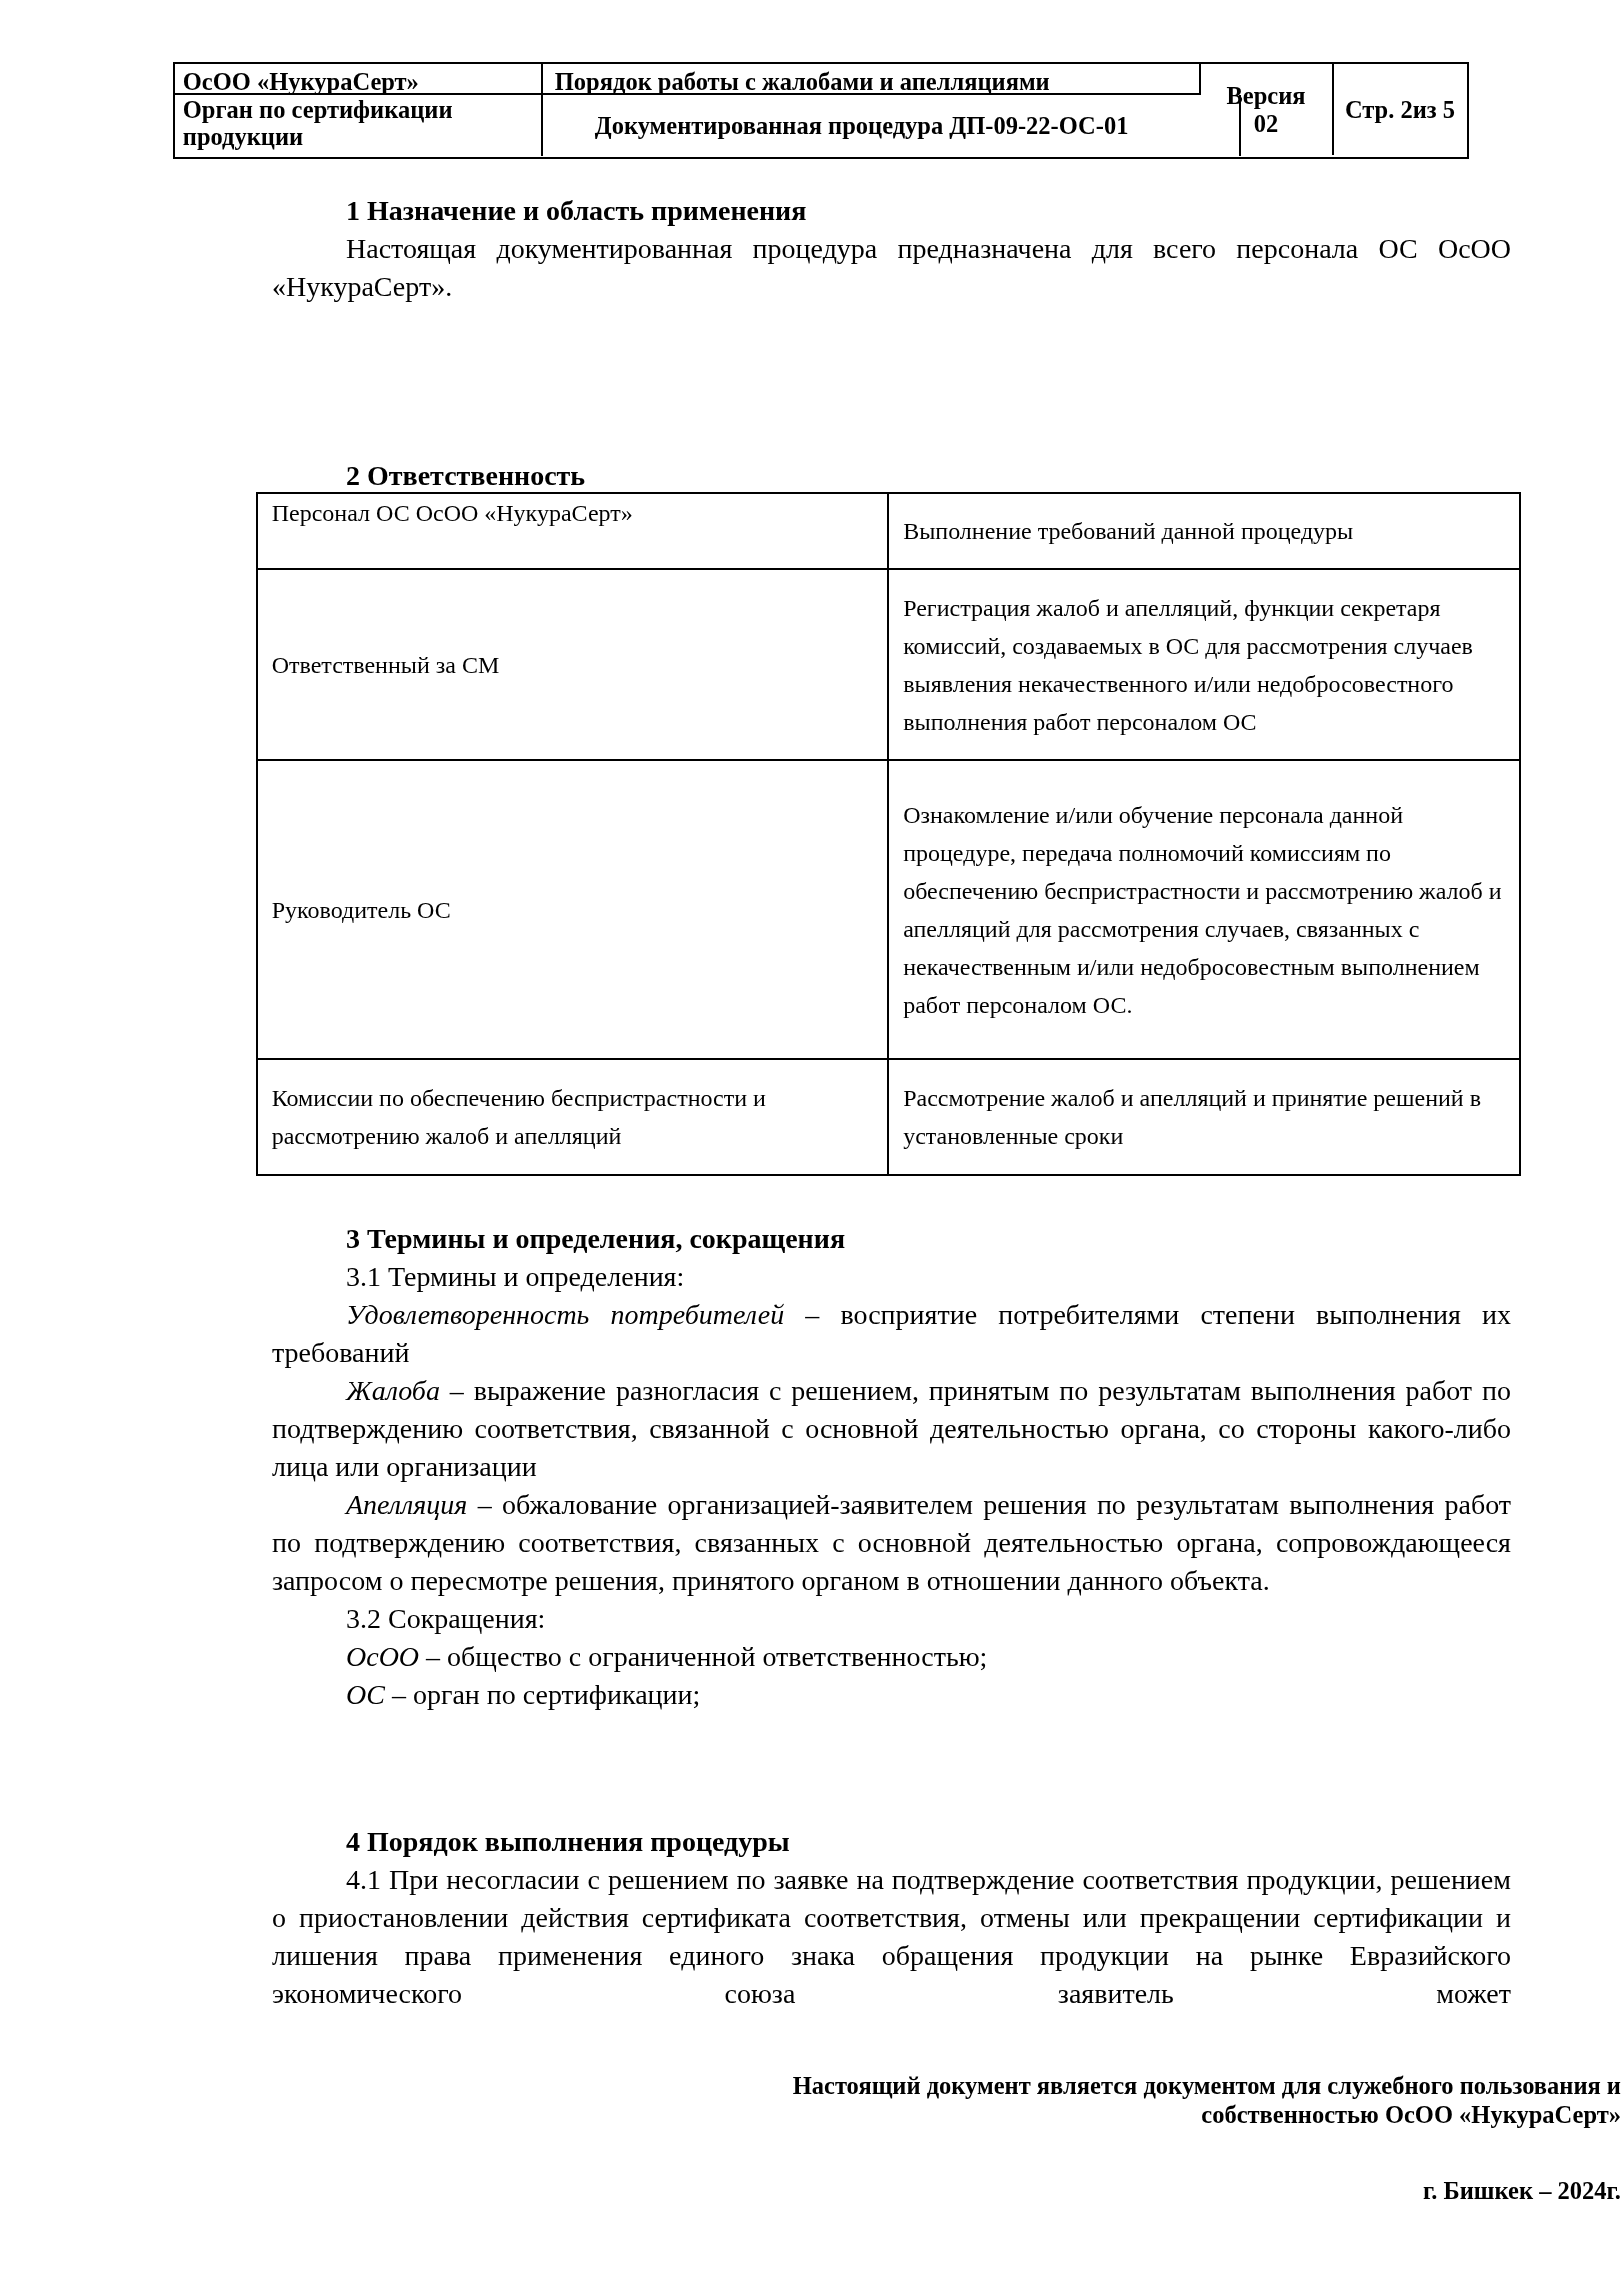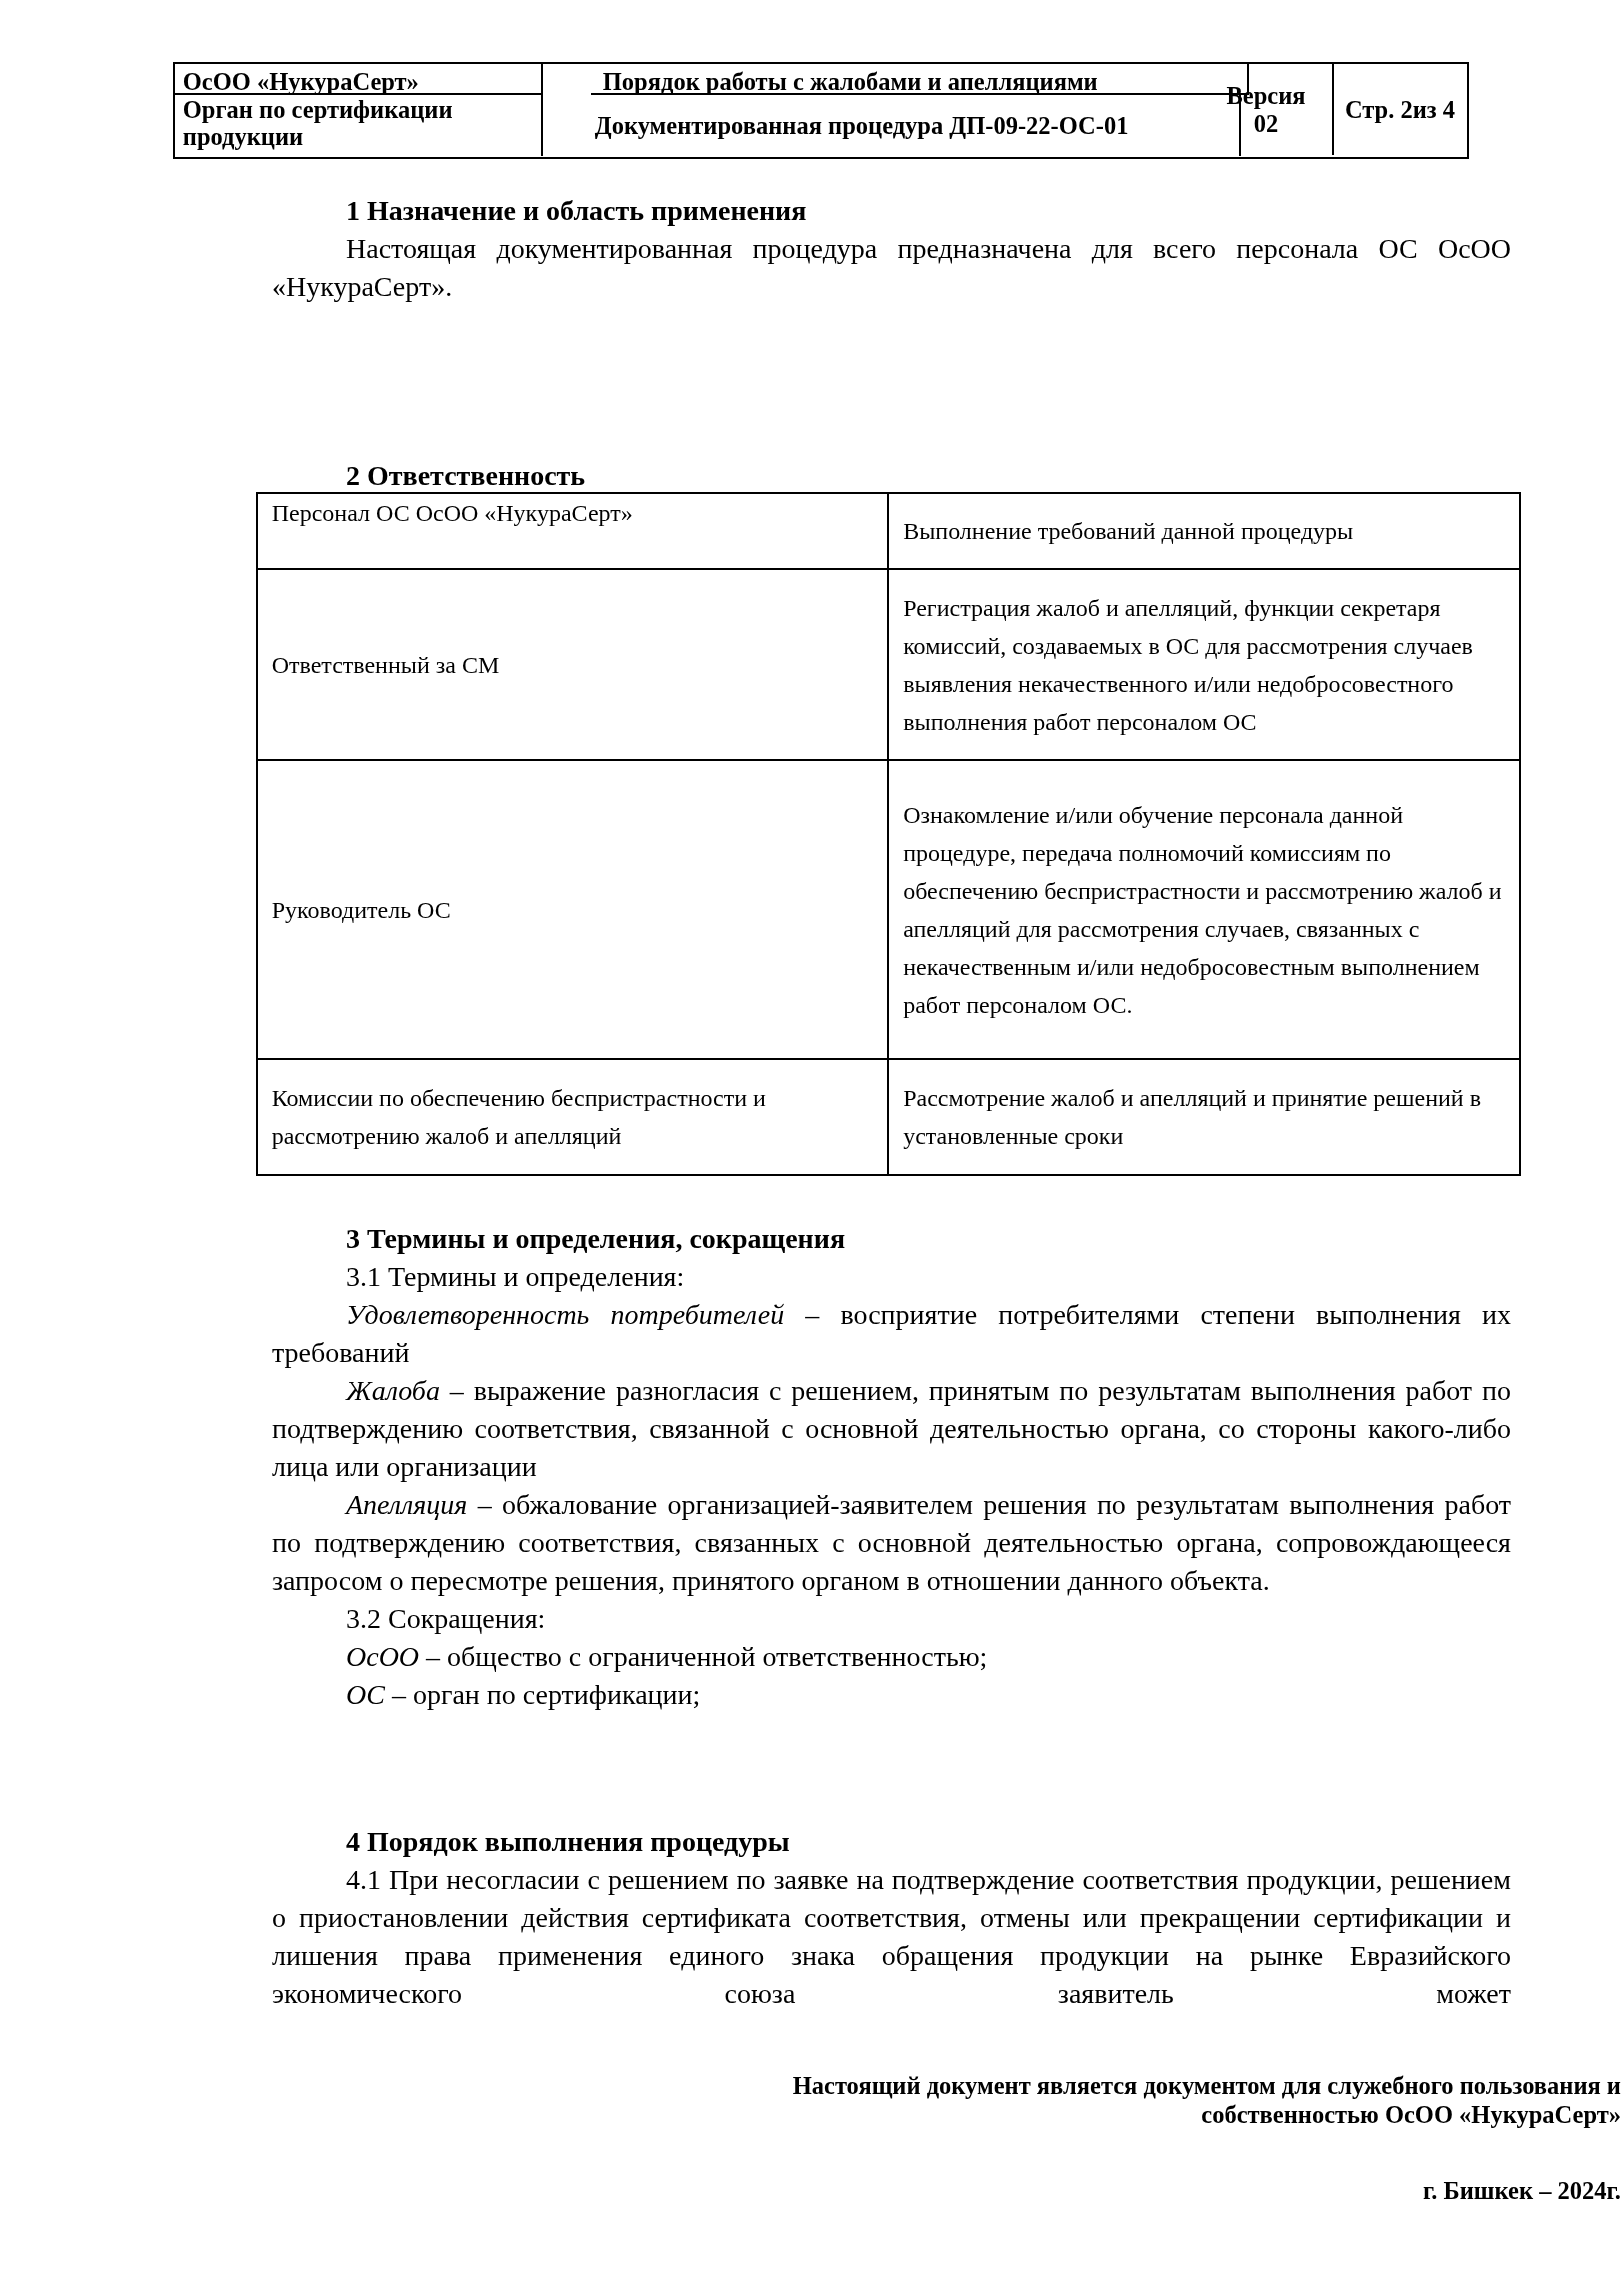--- a/index.html
+++ b/index.html
@@ -10,21 +10,21 @@
   
   .hdr { position:absolute; left:173px; top:62px; width:1296px; height:97px;
          border:2.9px solid #000; box-sizing:border-box;padding-left:43px; }
   .hdr .cell { position:absolute; box-sizing:border-box; font-weight:bold;
                font-size:24.5px; line-height:27.4px; }
   .hdr .c-org1 { left:0; top:0; width:368px; height:31px; padding:3.9px 0 0 7.8px;
                  border-right:2px solid #000; border-bottom:2px solid #000; }
   .hdr .c-org2 { left:0; top:31px; width:368px; height:61px; padding:2px 0 0 7.8px;
                  border-right:2px solid #000; line-height:26.5px; }
   .hdr .c-t1 { left:368px; top:0; width:658px; height:31px; padding:3.9px 0 0 11.8px;
-               border-right:2px solid #000; border-bottom:2px solid #000;margin-left:48px; }
+               border-right:2px solid #000; border-bottom:2px solid #000; }
   .hdr .c-t2 { left:368px; top:31px; width:658px; height:61px; padding:0 0 0 11.8px;
                border-right:2px solid #000; display:flex; align-items:center;margin-left:40px; }
   .hdr .c-ver { left:1025px; top:0; width:134px; height:91px; border-right:2px solid #000;
                 display:flex; flex-direction:column; align-items:center; justify-content:center; }
   .hdr .c-pg { left:1160px; top:0; width:130px; height:91px;
                display:flex; flex-direction:row; align-items:center; justify-content:center; }
 
   
   .txt { position:absolute; left:272px; width:1239px; font-size:28px; line-height:38px; }
   .p { text-align:justify; text-align-last:left; margin:0; }
@@ -56,21 +56,21 @@
     <div class="cell c-t1">Порядок работы с жалобами и апелляциями</div>
     <div class="cell c-t2">
         <span>Документированная процедура ДП-09-22-ОС-01</span>
       </div>
     <div class="cell c-ver">
       <span>Версия</span>
       <span>02</span>
     </div>
     <div class="cell c-pg">
       <span>Стр. 2</span>
-      <span>из 4</span>
+      <span>из 5</span>
     </div>
   </div>
 
   <div class="txt" style="top:192px;">
     <p class="h">1 Назначение и область применения</p>
     <p class="p ind">Настоящая документированная процедура предназначена для всего персонала ОС ОсОО «НукураСерт».</p>
   </div>
 
   <div class="txt" style="top:457px;">
     <p class="h">2 Ответственность</p>

